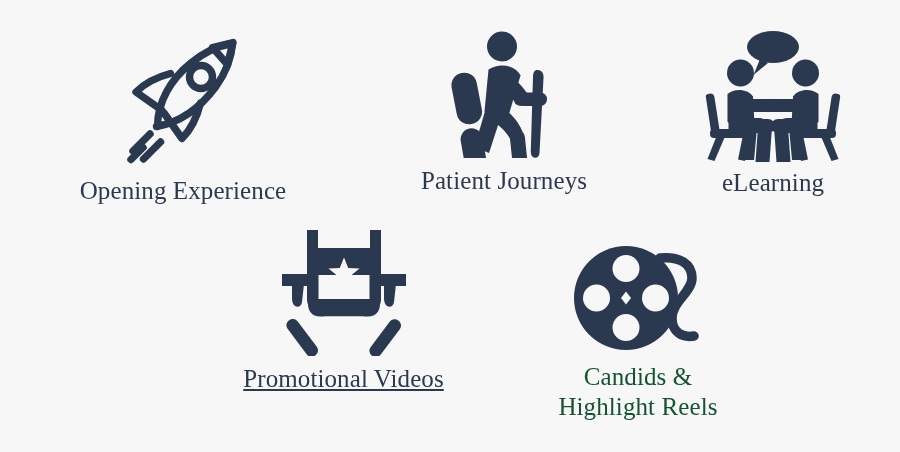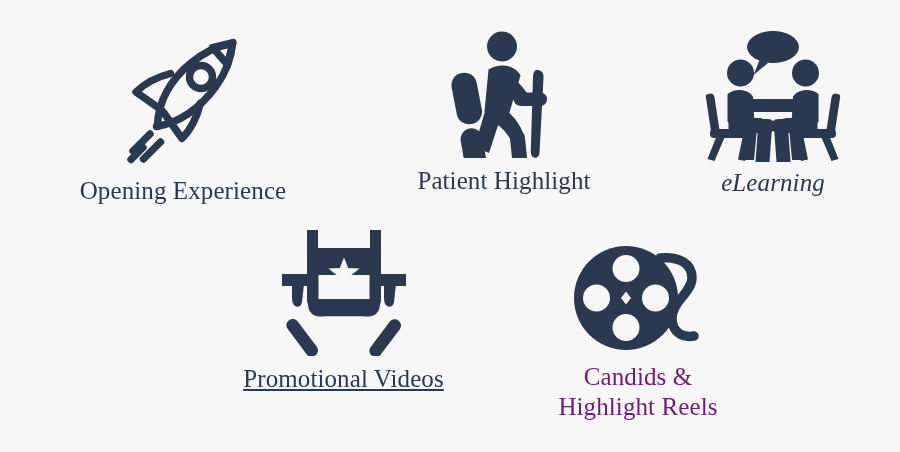--- a/index.html
+++ b/index.html
@@ -42,21 +42,21 @@
     letter-spacing: 0.1px;
     white-space: pre-line;
     font-weight: 400;
   }
 
   
   #card-opening   { left: 30px;  top: 30px;  width: 306px; }
   #card-opening .icon-wrap { margin-bottom: 6px; }
   #card-patient   { left: 390px; top: 30px;  width: 228px; }
   #card-patient .icon-wrap { margin-bottom: 8px; }
-  #card-elearning { left: 690px; top: 30px;  width: 166px; font-style: italic; }
+  #card-elearning { left: 690px; top: 30px;  width: 166px; }
   #card-elearning .icon-wrap { margin-bottom: 6px; }
 
   
   #card-promo     { left: 222px; top: 228px; width: 243px; }
   #card-promo .icon-wrap { margin-bottom: 8px; }
   #card-candids   { left: 540px; top: 240px; width: 196px; }
   #card-candids .icon-wrap { margin-bottom: 4px; }
 </style>
 </head>
 <body style="background: rgb(247, 247, 247);">
@@ -107,21 +107,21 @@
           <path d="M52.5 78 C 62 82.5 70.5 92.5 74.5 104.5 L 63 112 C 57.5 101.5 49 93.5 40 89.5 Z"></path>
 
           <rect x="62" y="100" width="15" height="36" rx="7.5" transform="rotate(-6 69.5 118)"></rect>
 
           <path d="M36.5 79.5 L 52 86 L 40 123 L 25.5 117 Z"></path>
 
           <path d="M88 40 C 92.5 40 95 43 94.5 48 L 90.5 123 C 90.2 127 87.5 128.5 85 127.5 C 82.5 126.5 81.5 124 81.8 120.5 L 84 47 C 84.2 42.5 85.5 40 88 40 Z"></path>
         </g>
       </svg>
     </span>
-    <div class="label" style="color: rgb(43, 57, 80);">Patient Highlight</div>
+    <div class="label" style="color: rgb(43, 57, 80);">Patient Journeys</div>
   </div>
 
   <div class="card" id="card-elearning">
     <span class="icon-wrap">
       <svg width="150" height="132" viewBox="0 0 150 132" aria-hidden="true">
         <g fill="#2b3950">
 
           <ellipse cx="75" cy="17" rx="26" ry="16"></ellipse>
           <path d="M62 29 L 55.5 45 L 70 33 Z"></path>
 
@@ -208,17 +208,17 @@
 
           <circle cx="58" cy="28.5" r="13.5" fill="#f7f7f7"></circle>
           <circle cx="58" cy="87.5" r="13.5" fill="#f7f7f7"></circle>
           <circle cx="28.5" cy="58" r="13.5" fill="#f7f7f7"></circle>
           <circle cx="87.5" cy="58" r="13.5" fill="#f7f7f7"></circle>
 
           <path d="M58 51.5 L 63 58 L 58 64.5 L 53 58 Z" fill="#f7f7f7"></path>
         </g>
       </svg>
     </span>
-    <div class="label" style="color: #701a75;">Candids &amp;
+    <div class="label" style="color: #14532d;">Candids &amp;
 Highlight Reels</div>
   </div>
 
 </div>
 
 </body></html>

